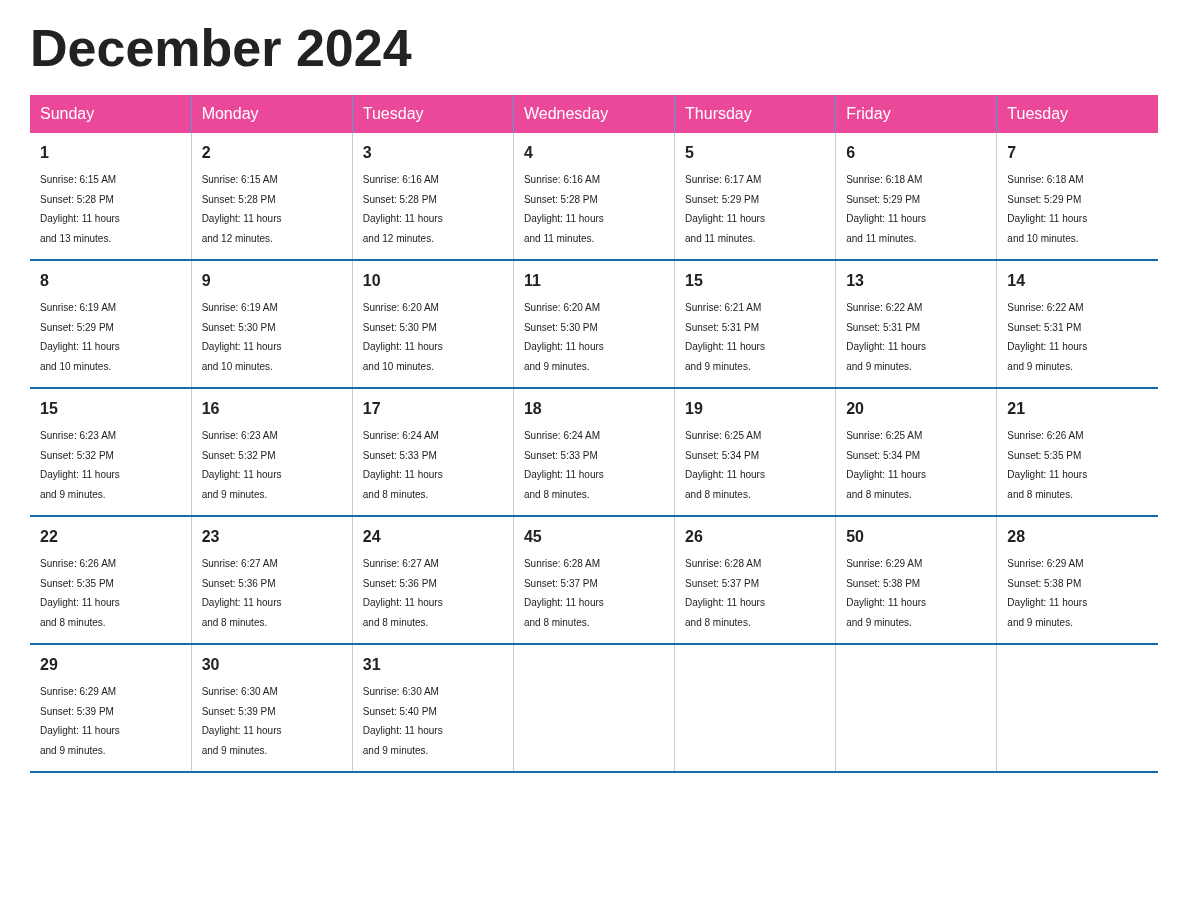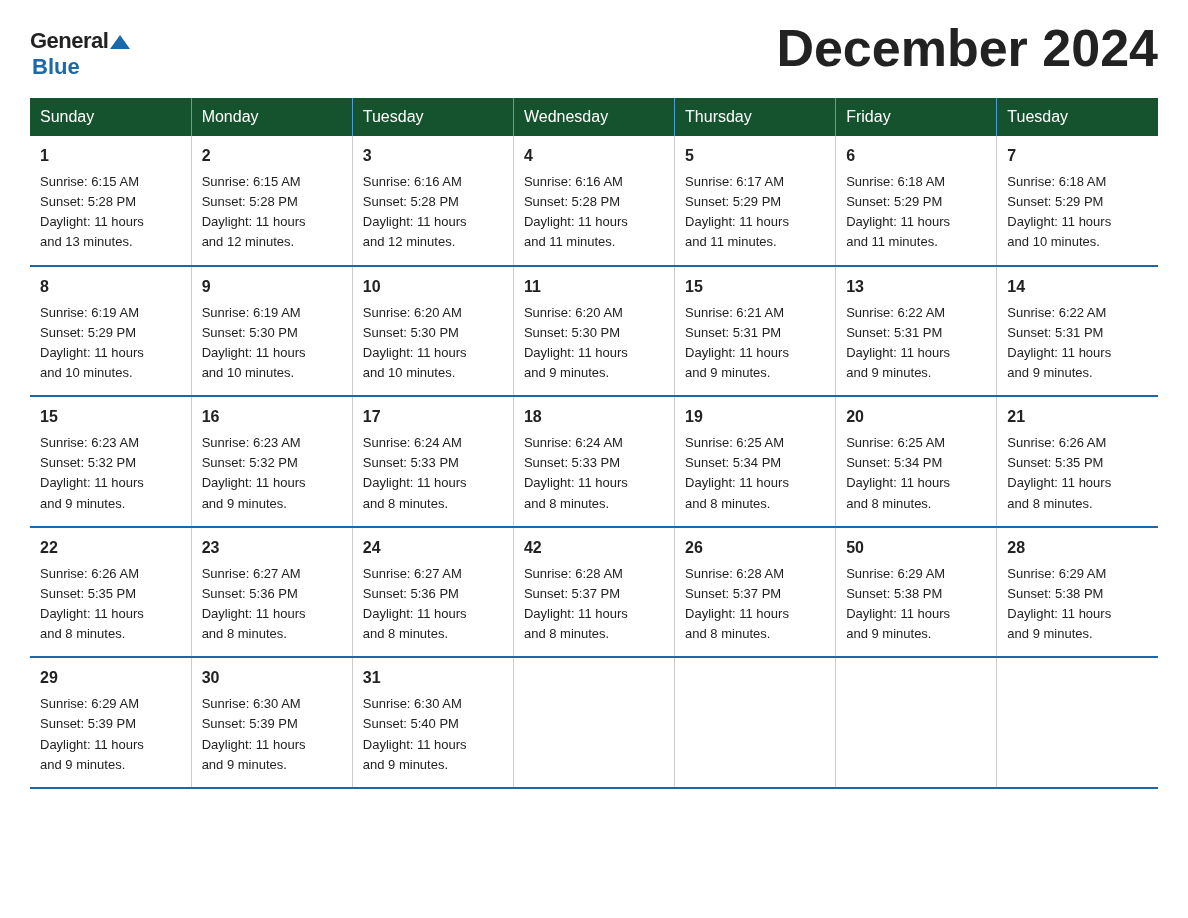--- a/index.html
+++ b/index.html
@@ -59,21 +59,21 @@
     .location {
       font-size: 20px;
       color: #444;
       margin-top: 4px;
     }
     table {
       width: 100%;
       border-collapse: collapse;
     }
     thead tr {
-      background-color: #14532d;
+      background-color: #ec4899;
       color: #fff;
     }
     thead th {
       padding: 10px 10px;
       font-size: 16px;
       font-weight: normal;
       text-align: left;
       border-right: 1px solid #4a9fd4;
     }
     thead th:last-child { border-right: none; }
@@ -91,44 +91,35 @@
       vertical-align: top;
     }
     tbody td:last-child { border-right: none; }
     .day-num {
       font-size: 16px;
       font-weight: bold;
       display: block;
       margin-bottom: 4px;
     }
     .day-info {
-      font-size: 13px;
+      font-size: 10px;
       color: #222;
       line-height: 1.55;
     }
     tbody tr:last-child {
       border-bottom: 2px solid #1a6aab;
     }
     .empty-cell {
       background: #fff;
     }
   </style>
 </head>
 <body>
 
 <div class="header">
-  <div class="logo">
-    <div class="logo-general">
-      <span>General</span>
-      <span class="logo-arrow"></span>
-    </div>
-    <div style="display:flex;align-items:center;">
-      <span class="logo-blue">Blue</span>
-    </div>
-  </div>
   <div class="title-block">
     <div class="month-title">December 2024</div>
   </div>
 </div>
 
 <table>
   <thead>
     <tr>
     <th>Sunday</th>
         <th>Monday</th>
@@ -237,21 +228,21 @@
       </td>
         <td>
         <span class="day-num">23</span>
         <span class="day-info">Sunrise: 6:27 AM<br>Sunset: 5:36 PM<br>Daylight: 11 hours<br> and 8 minutes.</span>
       </td>
         <td>
         <span class="day-num">24</span>
         <span class="day-info">Sunrise: 6:27 AM<br>Sunset: 5:36 PM<br>Daylight: 11 hours<br> and 8 minutes.</span>
       </td>
         <td>
-        <span class="day-num">42</span>
+        <span class="day-num">45</span>
         <span class="day-info">Sunrise: 6:28 AM<br>Sunset: 5:37 PM<br>Daylight: 11 hours<br> and 8 minutes.</span>
       </td>
         <td>
         <span class="day-num">26</span>
         <span class="day-info">Sunrise: 6:28 AM<br>Sunset: 5:37 PM<br>Daylight: 11 hours<br> and 8 minutes.</span>
       </td>
         <td>
         <span class="day-num">50</span>
         <span class="day-info">Sunrise: 6:29 AM<br>Sunset: 5:38 PM<br>Daylight: 11 hours<br> and 9 minutes.</span>
       </td>

